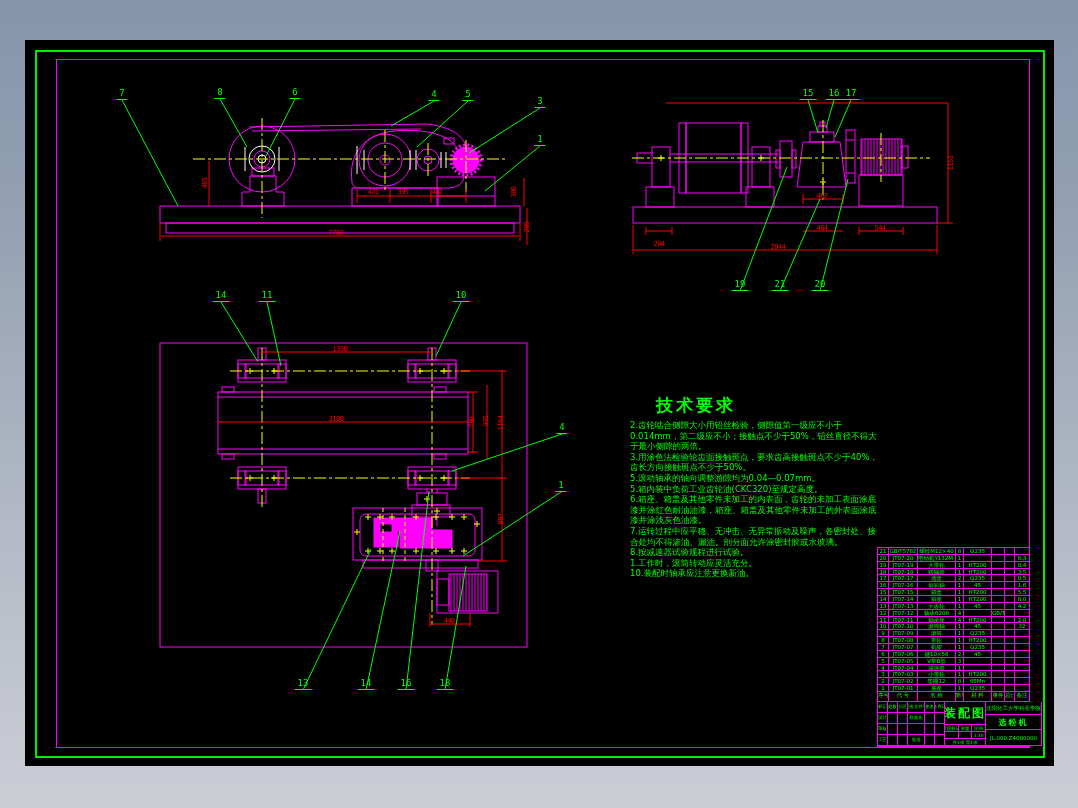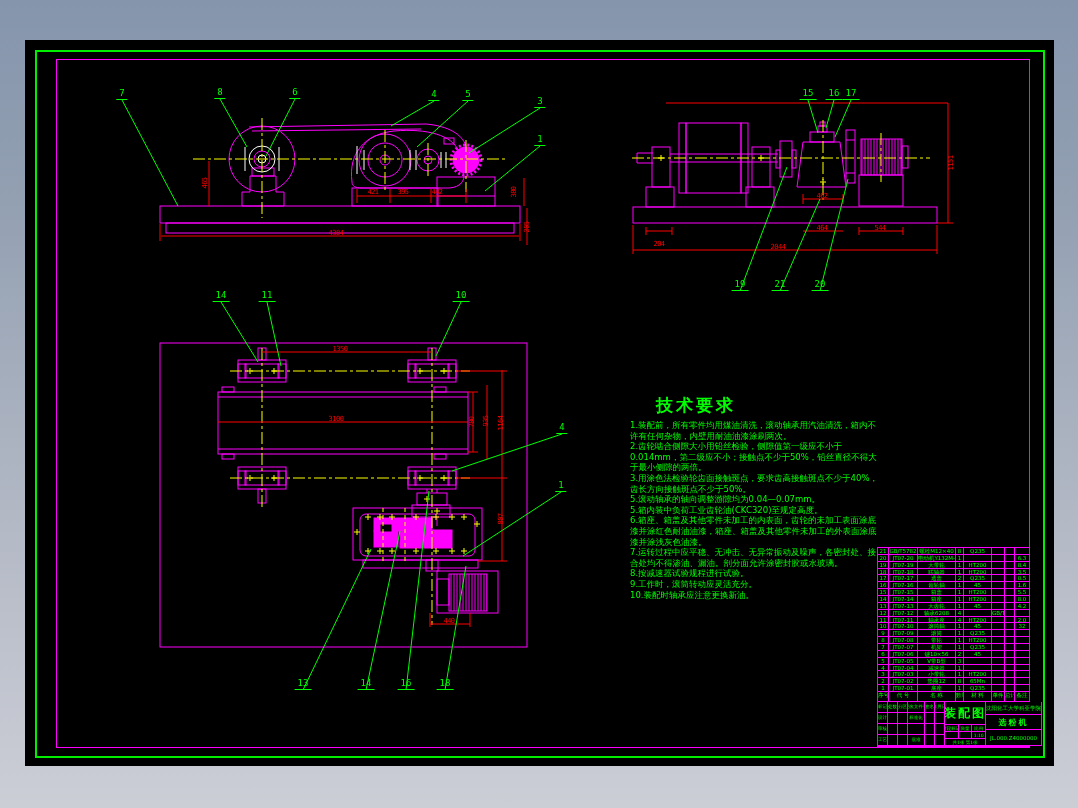--- a/index.html
+++ b/index.html
@@ -327,48 +327,47 @@
       <div class="callout" style="left: 303px; top: 690px;">13</div>
       <div class="callout" style="left: 366px; top: 690px;">14</div>
       <div class="callout" style="left: 406px; top: 690px;">16</div>
       <div class="callout" style="left: 445px; top: 690px;">18</div>
       <div class="dim rot" style="left: 205px; top: 183px;">465</div>
       <div class="dim" style="left: 373px; top: 192px;">421</div>
       <div class="dim" style="left: 403px; top: 192px;">395</div>
       <div class="dim" style="left: 437px; top: 192px;">442</div>
       <div class="dim rot" style="left: 514px; top: 192px;">380</div>
       <div class="dim rot" style="left: 527px; top: 227px;">205</div>
-      <div class="dim" style="left: 336px; top: 233px;">4384</div>
+      <div class="dim" style="left: 336px; top: 233px;">7768</div>
       <div class="dim rot" style="left: 951px; top: 163px;">1151</div>
       <div class="dim" style="left: 822px; top: 196px; text-align: right;">462</div>
       <div class="dim" style="left: 659px; top: 244px;">204</div>
       <div class="dim" style="left: 822px; top: 228px;">464</div>
       <div class="dim" style="left: 880px; top: 228px;">544</div>
       <div class="dim" style="left: 778px; top: 247px;">2044</div>
       <div class="dim" style="left: 340px; top: 349px;">1350</div>
       <div class="dim" style="left: 336px; top: 419px;">3100</div>
       <div class="dim rot" style="left: 472px; top: 422px;">780</div>
       <div class="dim rot" style="left: 486px; top: 421px;">935</div>
       <div class="dim rot" style="left: 501px; top: 423px;">1164</div>
       <div class="dim rot" style="left: 501px; top: 519px;">807</div>
       <div class="dim" style="left: 449px; top: 621px;">440</div>
     </div>
 
   <div id="tech">
     <div class="t">技术要求</div>
     <div id="tech-lines">
-        <div class="ln">1.装配前，所有零件均用煤油清洗，滚动轴承用汽油清洗，箱内不许有任何杂物，内壁用耐油油漆涂刷两次。</div>
         <div class="ln">2.齿轮啮合侧隙大小用铅丝检验，侧隙值第一级应不小于0.014mm，第二级应不小；接触点不少于50%，铅丝直径不得大于最小侧隙的两倍。</div>
         <div class="ln">3.用涂色法检验轮齿面接触斑点，要求齿高接触斑点不少于40%，齿长方向接触斑点不少于50%。</div>
         <div class="ln">5.滚动轴承的轴向调整游隙均为0.04—0.07mm。</div>
         <div class="ln">5.箱内装中负荷工业齿轮油(CKC320)至规定高度。</div>
         <div class="ln">6.箱座、箱盖及其他零件未加工的内表面，齿轮的未加工表面涂底漆并涂红色耐油油漆，箱座、箱盖及其他零件未加工的外表面涂底漆并涂浅灰色油漆。</div>
         <div class="ln">7.运转过程中应平稳、无冲击、无异常振动及噪声，各密封处、接合处均不得渗油、漏油。剖分面允许涂密封胶或水玻璃。</div>
         <div class="ln">8.按减速器试验规程进行试验。</div>
-        <div class="ln">9.工作时，滚筒转动应灵活充分。</div>
+        <div class="ln">1.工作时，滚筒转动应灵活充分。</div>
         <div class="ln">10.装配时轴承应注意更换新油。</div>
       </div>
   </div>
 
   <div id="bom">
       <div class="bomrow">
         <div class="bomcell" style="width: 11px; font-size: 5.5px;">21</div>
         <div class="bomcell" style="width: 29px; font-size: 5.5px;">GB/T5782</div>
         <div class="bomcell" style="width: 38px; font-size: 5.5px;">螺栓M12×40</div>
         <div class="bomcell" style="width: 8px; font-size: 5.5px;">8</div>

